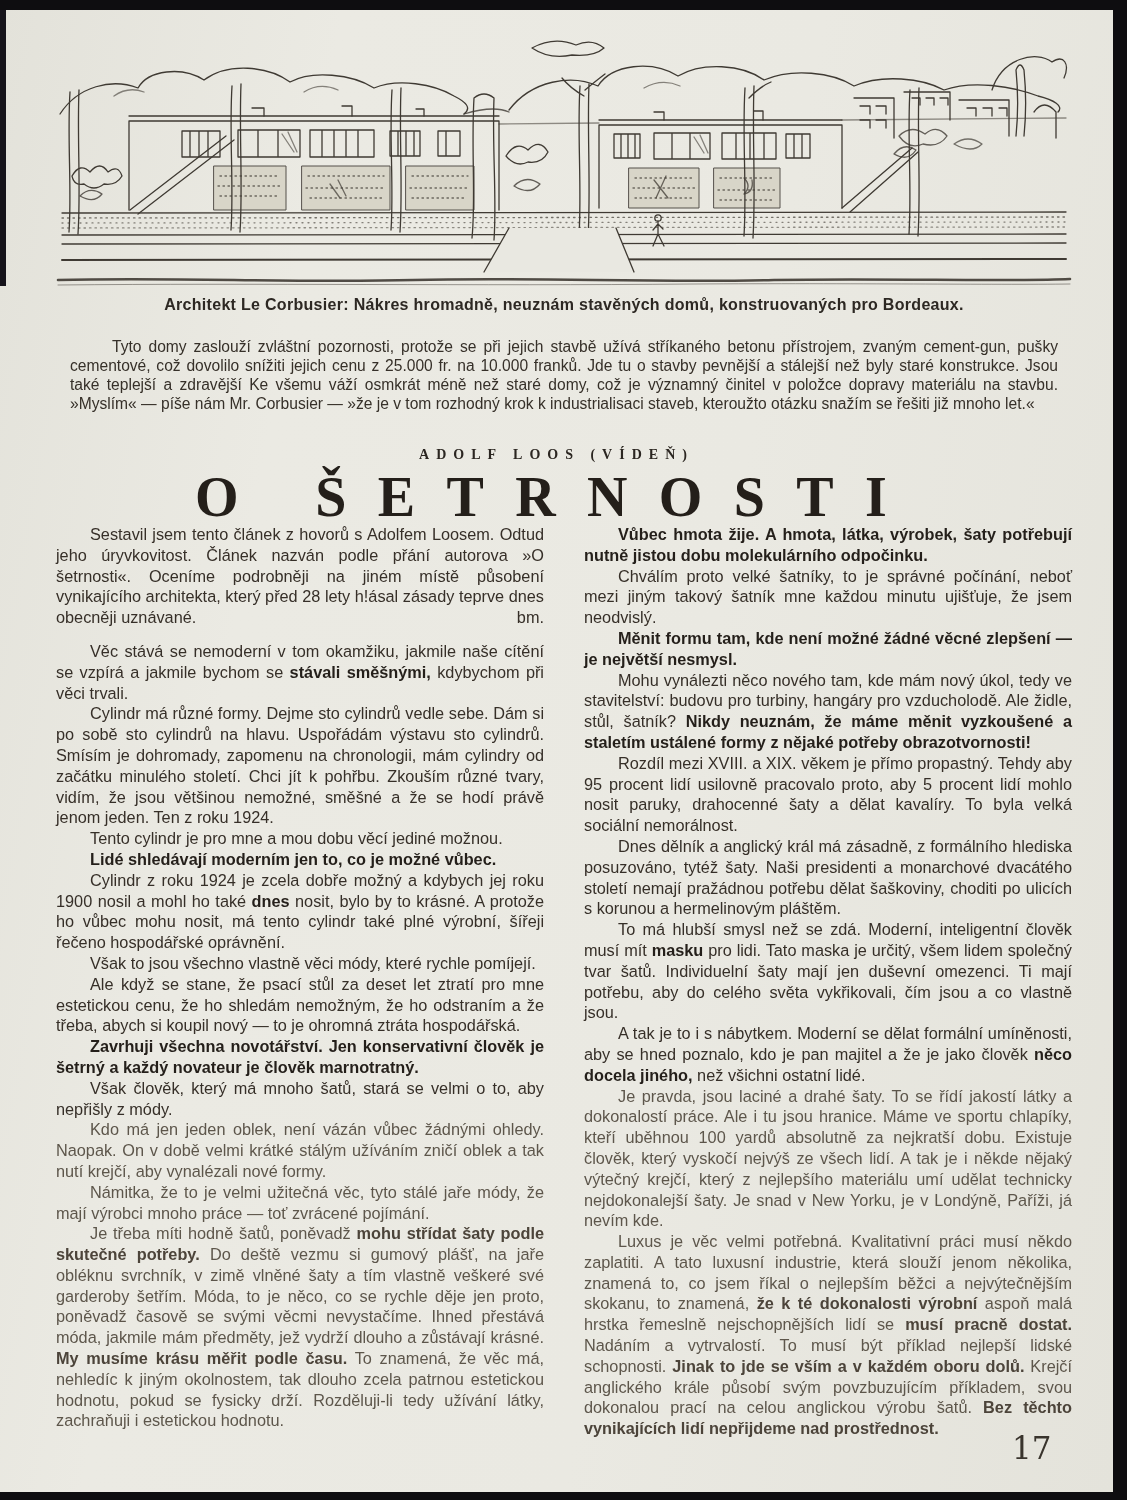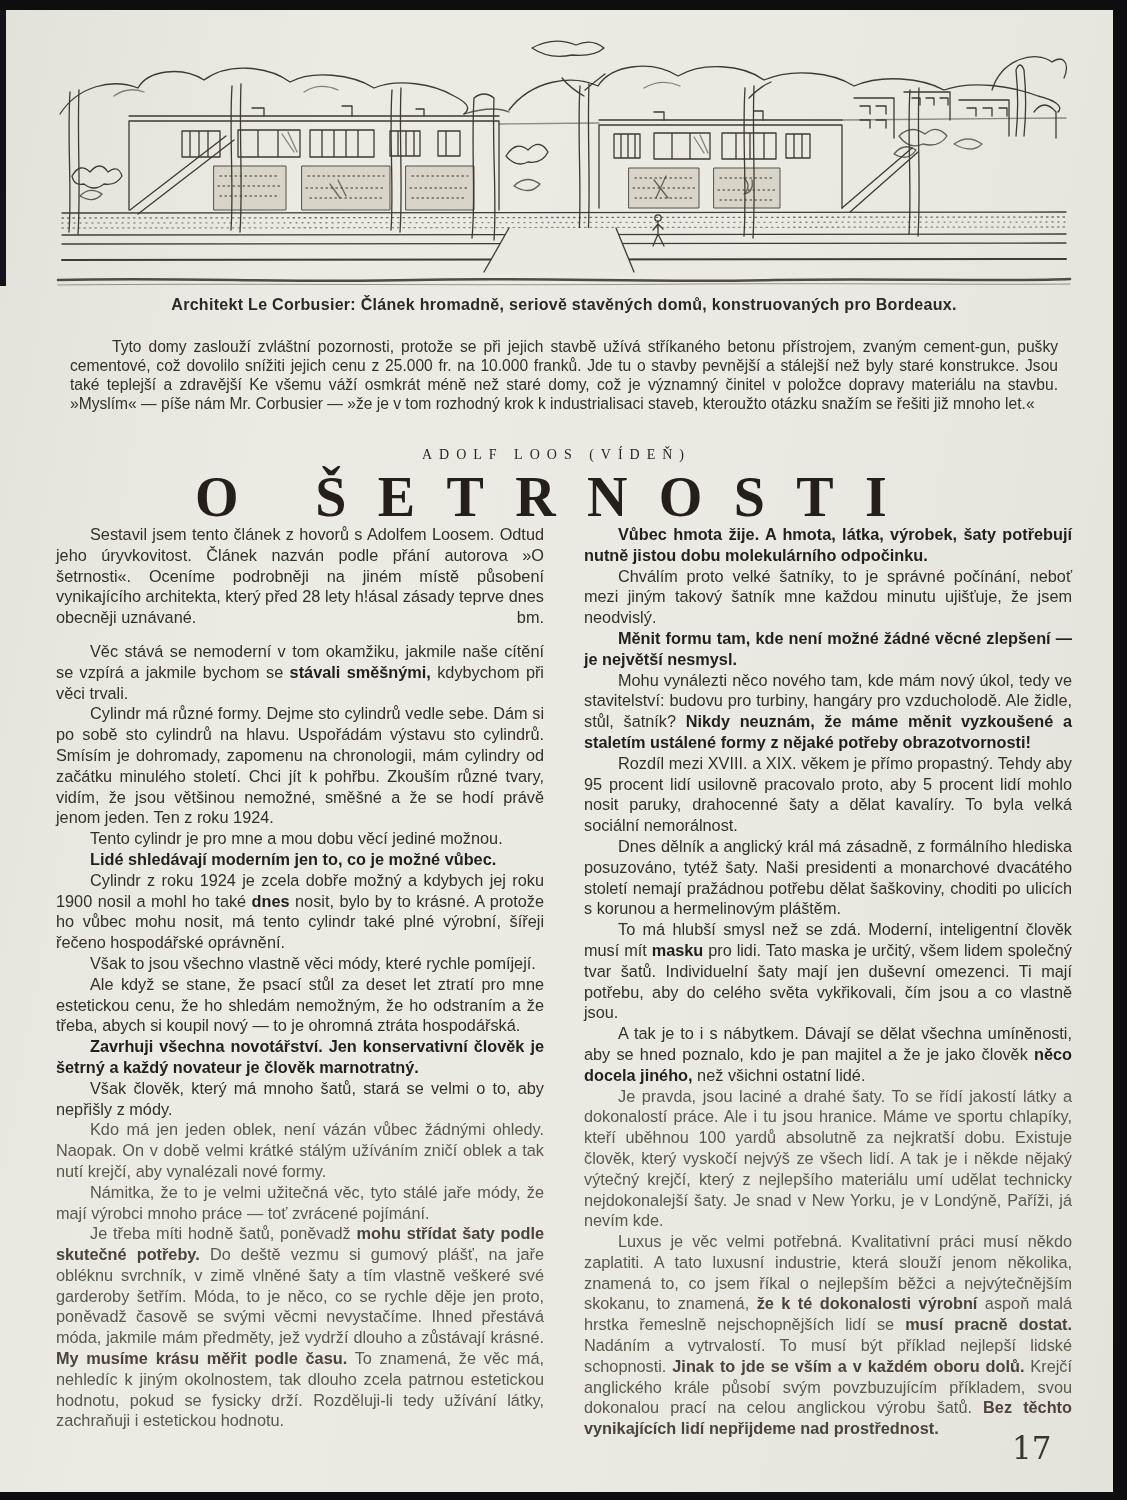--- a/index.html
+++ b/index.html
@@ -20,21 +20,21 @@
     position:absolute;left:56px;top:286px;width:1016px;text-align:center;
     font-weight:700;font-size:16px;letter-spacing:.3px;color:#2d2823;
   }
   .intro{
     position:absolute;left:56px;top:314px;width:1016px;
     font-size:15.6px;line-height:18.9px;text-align:justify;color:#363029;
   }
   .intro p{margin:14px;text-indent:42px;}
   .author-line{
     position:absolute;left:0;top:437px;width:1113px;text-align:center;
-    font-family:"Liberation Serif",serif;font-weight:400;font-size:14px;
+    font-family:"Liberation Serif",serif;font-weight:700;font-size:14px;
     letter-spacing:.5em;color:#2b2621;
   }
   .article-title{
     position:absolute;left:0;top:459px;width:1113px;text-align:center;
     font-family:"Liberation Serif",serif;font-weight:700;font-size:56px;
     letter-spacing:.56em;line-height:1;color:#241f1a;
   }
   .cols{
     position:absolute;left:56px;top:514px;width:1016px;
     display:flex;gap:40px;
@@ -154,21 +154,21 @@
         </g>
 
         <g>
           <path d="M4,254 C120,251 240,257 360,254 C480,251 600,257 720,254 C840,252 950,256 1016,253" stroke-width="2.6" opacity=".9"></path>
           <path d="M4,259 C200,257 420,260 640,258 C800,257 940,259 1016,258" stroke-width="1" opacity=".5"></path>
         </g>
       </g>
     </svg>
   </div>
 
-  <div class="caption">Architekt Le Corbusier: Článek hromadně, seriově stavěných domů, konstruovaných pro Bordeaux.</div>
+  <div class="caption">Architekt Le Corbusier: Nákres hromadně, neuznám stavěných domů, konstruovaných pro Bordeaux.</div>
 
   <div class="intro">
     <p>Tyto domy zaslouží zvláštní pozornosti, protože se při jejich stavbě užívá stříkaného betonu přístrojem, zvaným cement-gun, pušky cementové, což dovolilo snížiti jejich cenu z 25.000 fr. na 10.000 franků. Jde tu o stavby pevnější a stálejší než byly staré konstrukce. Jsou také teplejší a zdravější  Ke všemu váží osmkrát méně než staré domy, což je významný činitel v položce dopravy materiálu na stavbu. »Myslím« — píše nám Mr. Corbusier — »že je v tom rozhodný krok k industrialisaci staveb, kteroužto otázku snažím se řešiti již mnoho let.«</p>
   </div>
 
   <div class="author-line">ADOLF LOOS (VÍDEŇ)</div>
   <div class="article-title">O ŠETRNOSTI</div>
 
   <div class="cols">
     <div class="col">
@@ -192,21 +192,21 @@
     </div>
     <div class="col">
       <div>
           <p class="para"><b>Vůbec hmota žije. A hmota, látka, výrobek, šaty potřebují nutně jistou dobu molekulárního odpočinku.</b></p>
           <p class="para"><span>Chválím proto velké šatníky, to je správné počínání, neboť mezi jiným takový šatník mne každou minutu ujišťuje, že jsem neodvislý.</span></p>
           <p class="para"><b>Měnit formu tam, kde není možné žádné věcné zlepšení — je největší nesmysl.</b></p>
           <p class="para"><span>Mohu vynálezti něco nového tam, kde mám nový úkol, tedy ve stavitelství: budovu pro turbiny, hangáry pro vzducholodě. Ale židle, stůl, šatník? </span><b>Nikdy neuznám, že máme měnit vyzkoušené a staletím ustálené formy z nějaké potřeby obrazotvornosti!</b></p>
           <p class="para"><span>Rozdíl mezi XVIII. a XIX. věkem je přímo propastný. Tehdy aby 95 procent lidí usilovně pracovalo proto, aby 5 procent lidí mohlo nosit paruky, drahocenné šaty a dělat kavalíry. To byla velká sociální nemorálnost.</span></p>
           <p class="para"><span>Dnes dělník a anglický král má zásadně, z formálního hlediska posuzováno, tytéž šaty. Naši presidenti a monarchové dvacátého století nemají pražádnou potřebu dělat šaškoviny, choditi po ulicích s korunou a hermelinovým pláštěm.</span></p>
           <p class="para"><span>To má hlubší smysl než se zdá. Moderní, inteligentní člověk musí mít </span><b>masku</b><span> pro lidi. Tato maska je určitý, všem lidem společný tvar šatů. Individuelní šaty mají jen duševní omezenci. Ti mají potřebu, aby do celého světa vykřikovali, čím jsou a co vlastně jsou.</span></p>
-          <p class="para"><span>A tak je to i s nábytkem. Dávají se dělat všechna umíněnosti, aby se hned poznalo, kdo je pan majitel a že je jako člověk </span><b>něco docela jiného,</b><span> než všichni ostatní lidé.</span></p>
+          <p class="para"><span>A tak je to i s nábytkem. Moderní se dělat formální umíněnosti, aby se hned poznalo, kdo je pan majitel a že je jako člověk </span><b>něco docela jiného,</b><span> než všichni ostatní lidé.</span></p>
           <p class="para faded"><span>Je pravda, jsou laciné a drahé šaty. To se řídí jakostí látky a dokonalostí práce. Ale i tu jsou hranice. Máme ve sportu chlapíky, kteří uběhnou 100 yardů absolutně za nejkratší dobu. Existuje člověk, který vyskočí nejvýš ze všech lidí. A tak je i někde nějaký výtečný krejčí, který z nejlepšího materiálu umí udělat technicky nejdokonalejší šaty. Je snad v New Yorku, je v Londýně, Paříži, já nevím kde.</span></p>
           <p class="para faded"><span>Luxus je věc velmi potřebná.  Kvalitativní práci musí někdo zaplatiti. A tato luxusní industrie, která slouží jenom několika, znamená to, co jsem říkal o nejlepším běžci a nejvýtečnějším skokanu, to znamená, </span><b>že k té dokonalosti výrobní</b><span> aspoň malá hrstka řemeslně nejschopnějších lidí se </span><b>musí pracně dostat.</b><span> Nadáním a vytrvalostí. To musí být příklad nejlepší lidské schopnosti. </span><b>Jinak to jde se vším a v každém oboru dolů.</b><span> Krejčí anglického krále působí svým povzbuzujícím příkladem, svou dokonalou prací na celou anglickou výrobu šatů. </span><b>Bez těchto vynikajících lidí nepřijdeme nad prostřednost.</b></p>
         </div>
     </div>
   </div>
 
   <div class="page-number">17</div>
 </div>
 
 </body></html>

